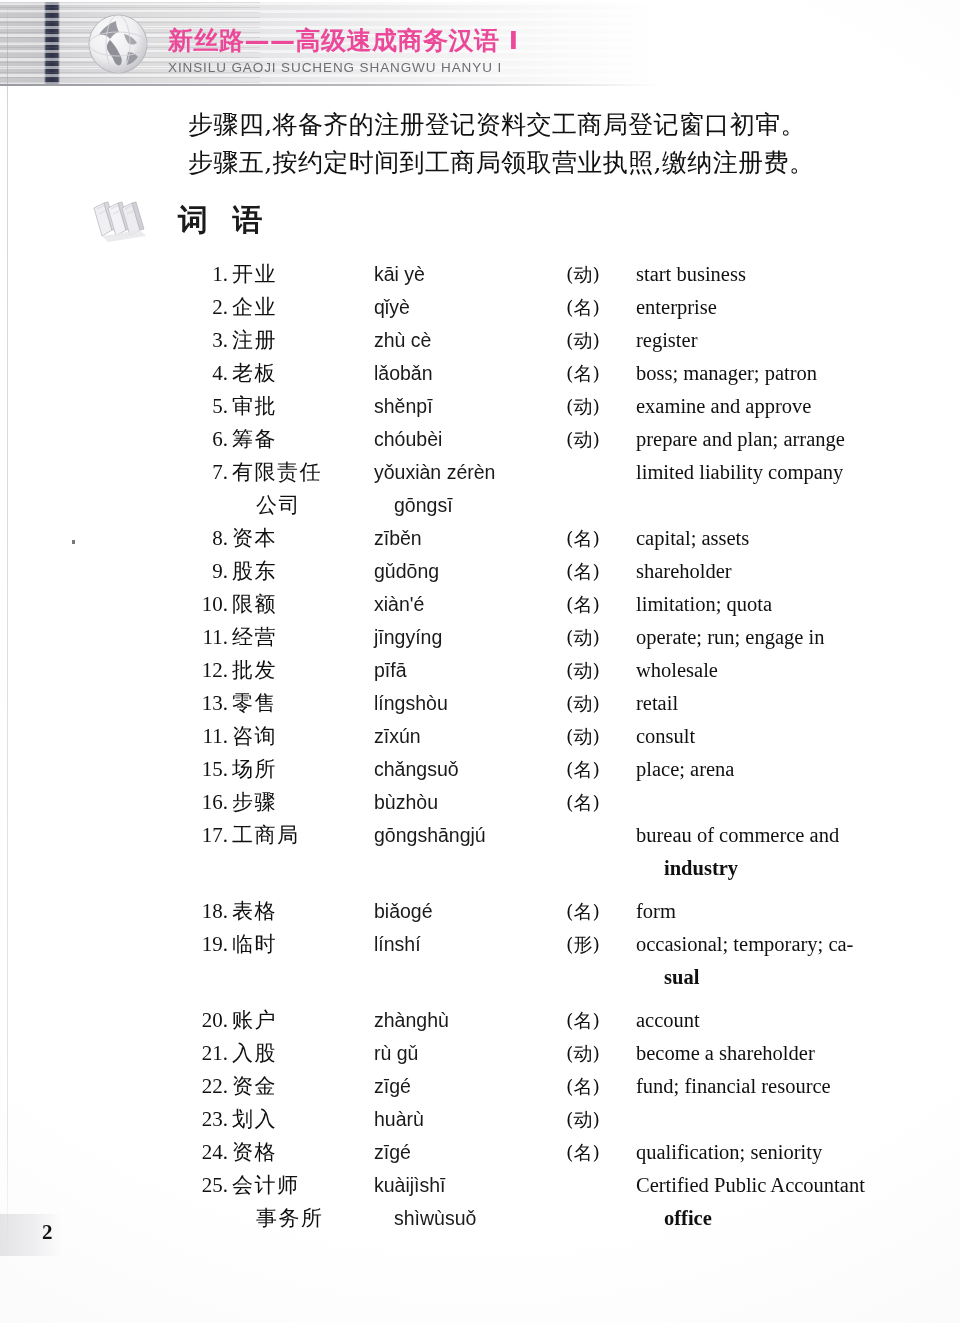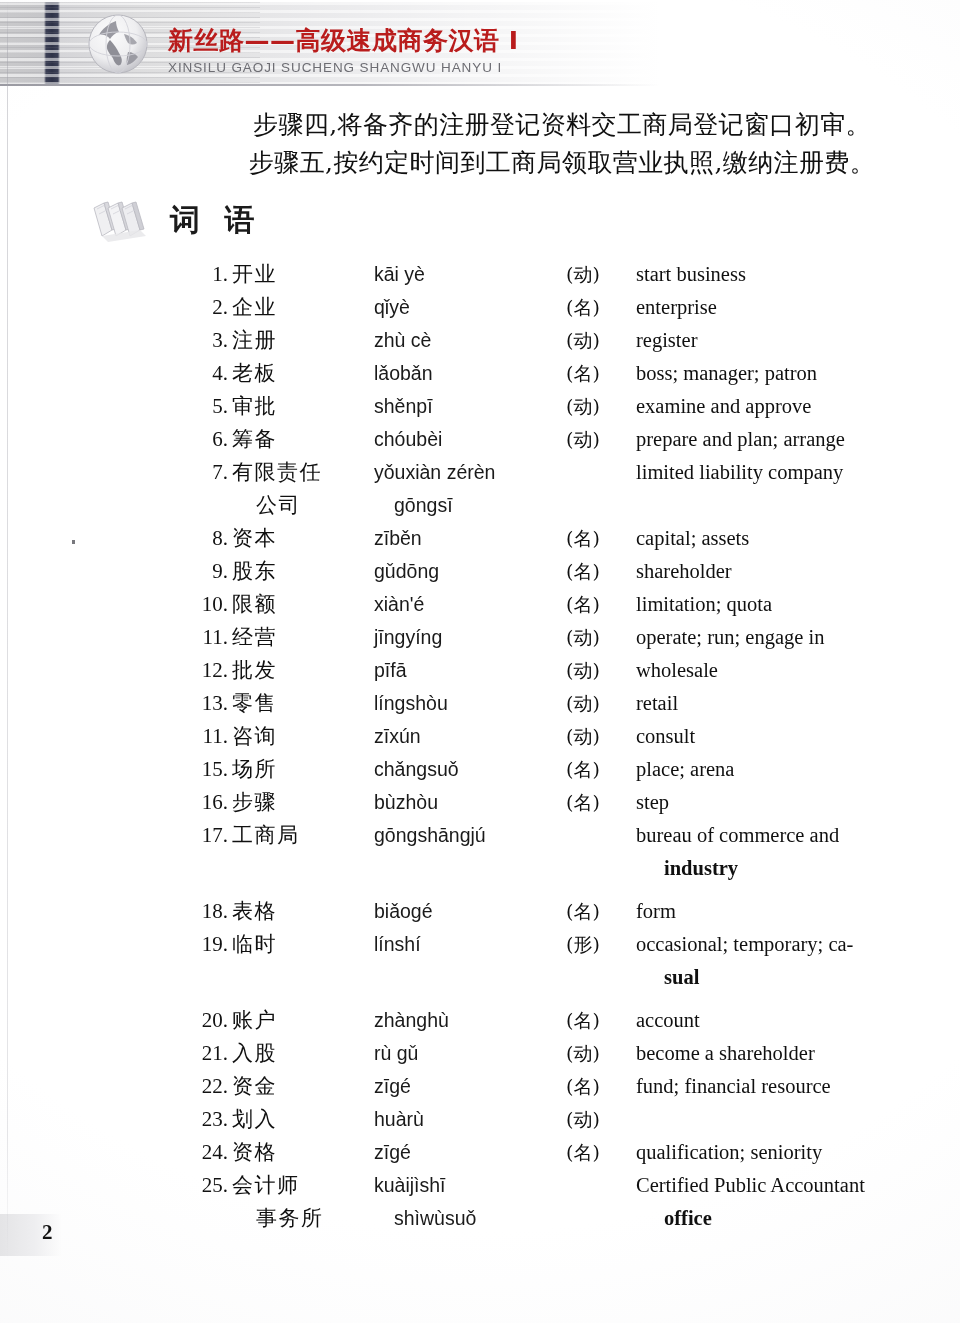--- a/index.html
+++ b/index.html
@@ -94,42 +94,41 @@
   }
   .title-block {
     position: absolute;
     left: 168px;
     top: 26px;
   }
   .book-title {
     font-family: "DejaVu Sans", sans-serif;
     font-size: 25px;
     font-weight: 700;
-    color: #b91c1c;
+    color: #ec4899;
     letter-spacing: 0.5px;
     line-height: 1;
     white-space: nowrap;
   }
   .book-title-rom {
     margin-top: 7px;
     font-family: "Liberation Sans", sans-serif;
     font-size: 13.5px;
     font-weight: 400;
     color: #6d6d73;
     letter-spacing: 0.9px;
     white-space: nowrap;
   }
 
   
   .intro {
     position: absolute;
-    left: 212px;
+    left: 188px;
     top: 106px;
     width: 700px;
-    text-align: center;
   }
   .intro-line {
     font-family: "DejaVu Serif", "Liberation Serif", serif;
     font-size: 25px;
     line-height: 38px;
     letter-spacing: 0.4px;
     color: #101010;
     white-space: nowrap;
   }
 
@@ -141,21 +140,21 @@
     height: 48px;
     display: flex;
     align-items: center;
   }
   .books-icon {
     width: 70px;
     height: 48px;
     flex: none;
   }
   .section-title {
-    margin-left: 12px;
+    margin-left: 20px;
     font-family: "DejaVu Sans", sans-serif;
     font-size: 30px;
     font-weight: 700;
     color: #1b1b1b;
     letter-spacing: 7px;
     line-height: 1;
   }
 
   
   .vocab {
@@ -477,21 +476,20 @@
           <div class="c-pos">(名)</div>
           <div class="c-def">place; arena</div>
         </div>
       </div>
       <div class="vrow">
         <div class="vrow-main">
           <div class="c-num">16.</div>
           <div class="c-word">步骤</div>
           <div class="c-pinyin">bùzhòu</div>
           <div class="c-pos">(名)</div>
-          <div class="c-def">step</div>
         </div>
       </div>
       <div class="vrow gap-after">
         <div class="vrow-main">
           <div class="c-num">17.</div>
           <div class="c-word">工商局</div>
           <div class="c-pinyin">gōngshāngjú</div>
           <div class="c-def">bureau of commerce and</div>
         </div>
         <div class="vrow-cont">

